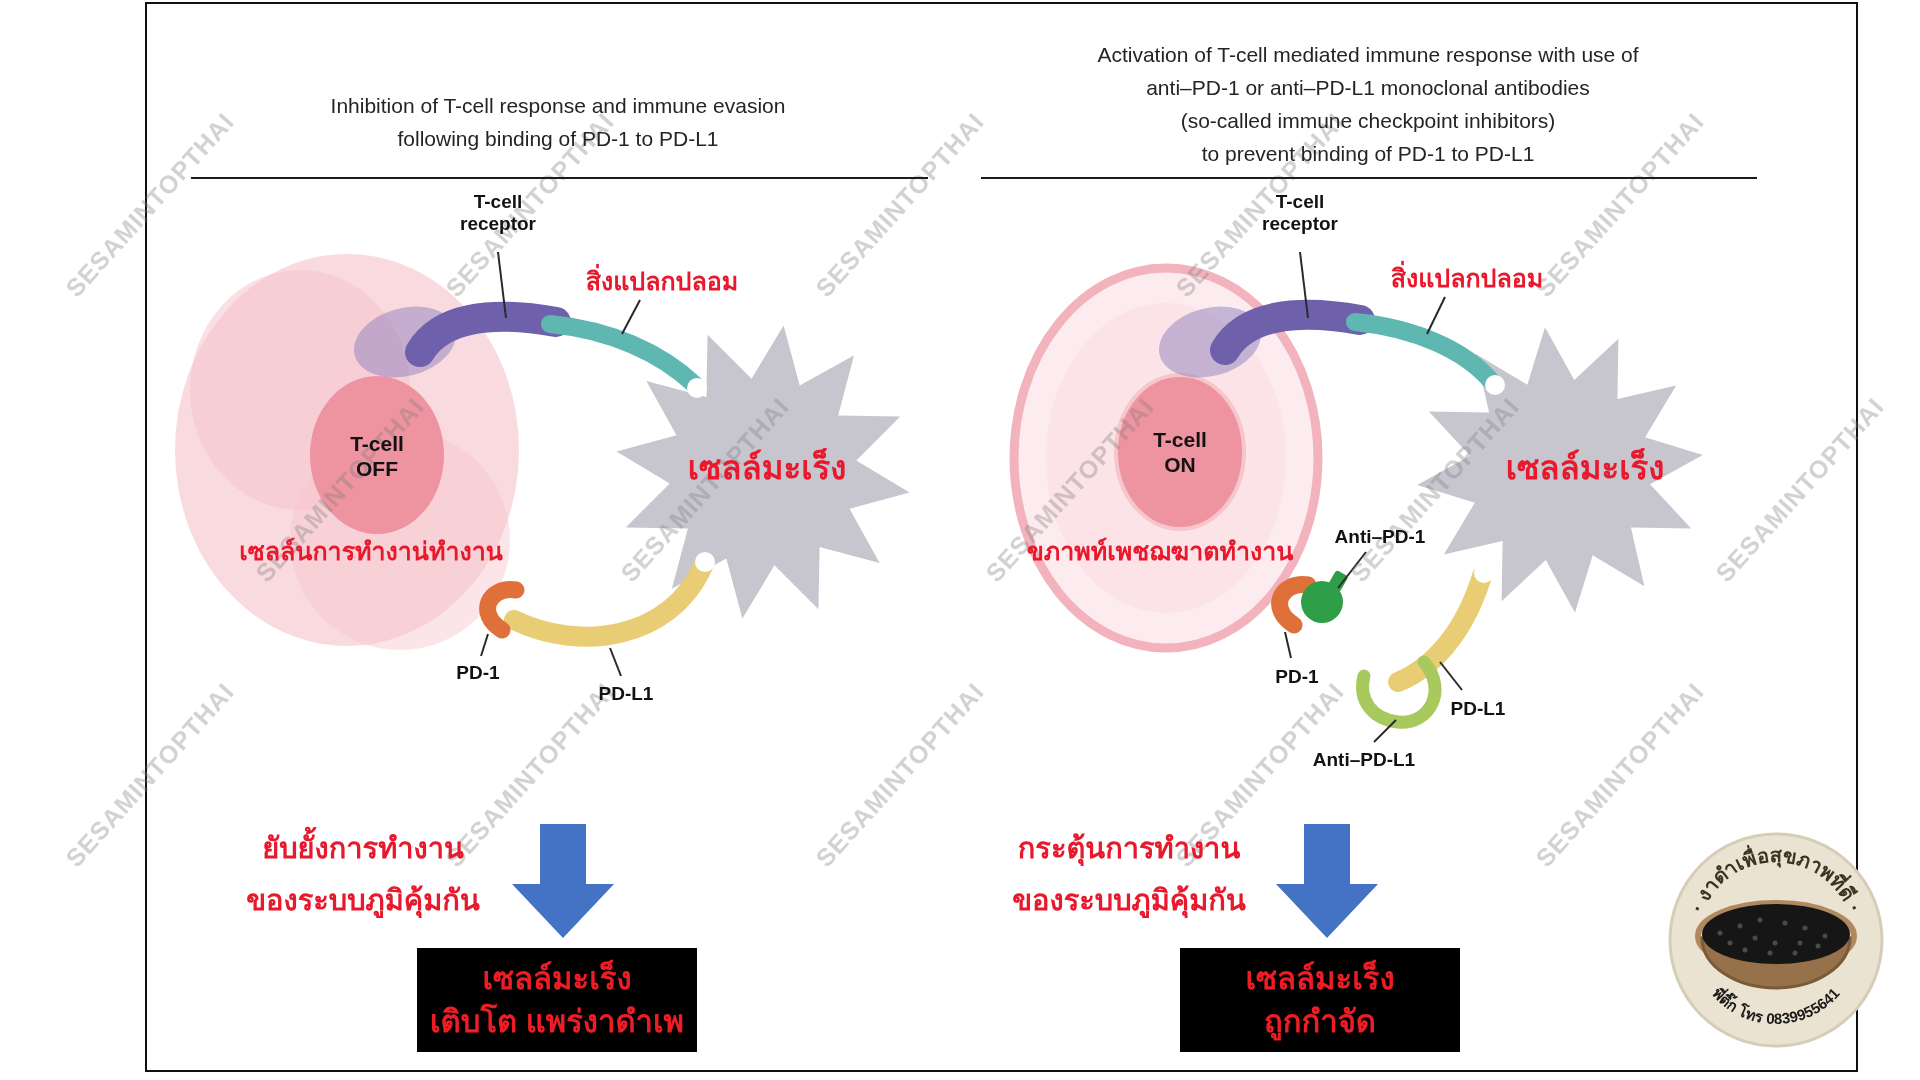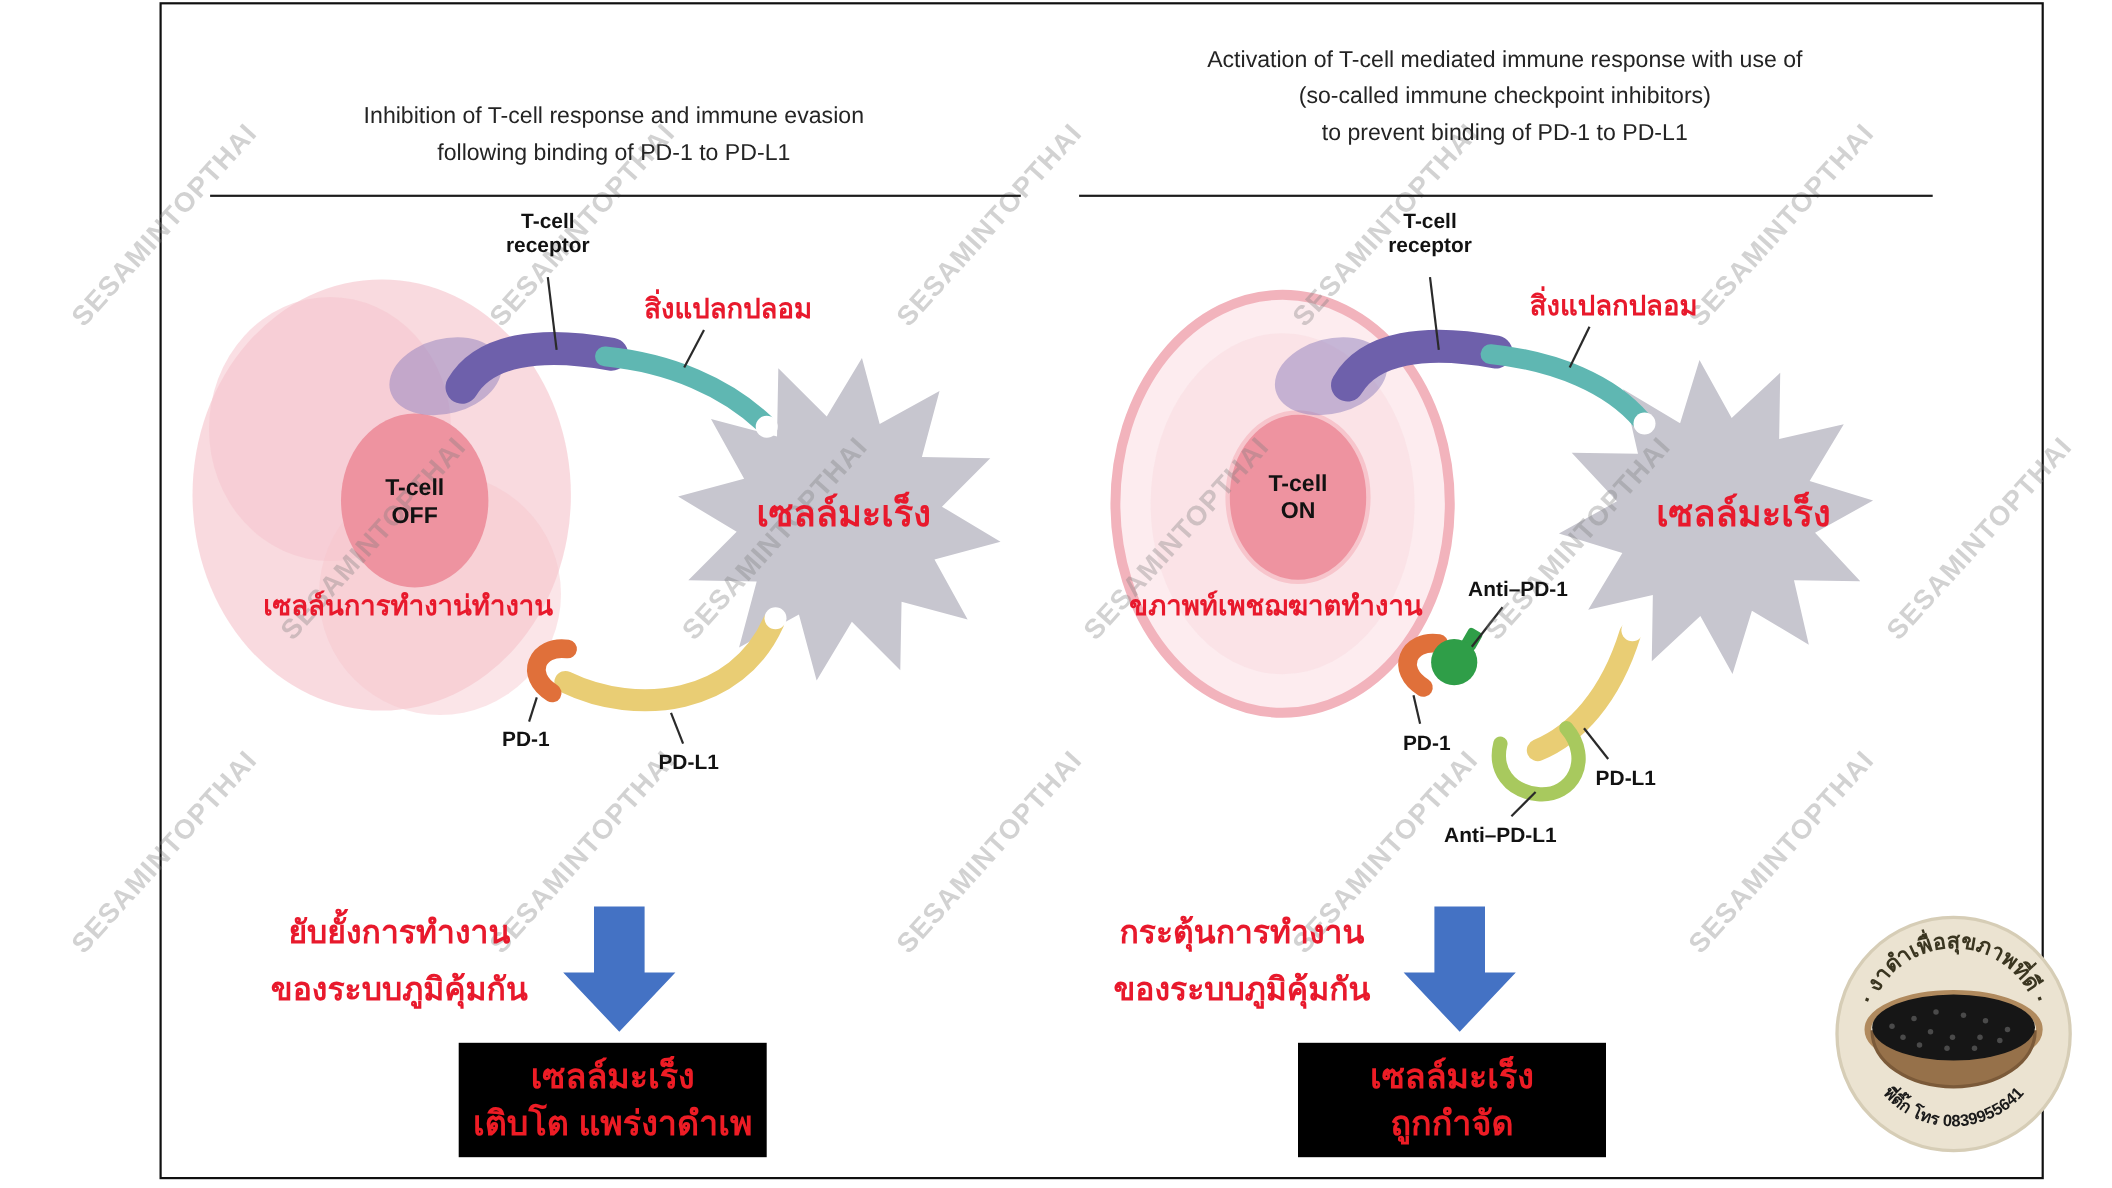--- a/index.html
+++ b/index.html
@@ -154,20 +154,21 @@
 <div class="labels">
 
   <div class="block title" style="left:558px;top:89px">
     <div>Inhibition of T-cell response and immune evasion</div>
     <div>following binding of PD-1 to PD-L1</div>
   </div>
   <div class="divider" style="left:191px;top:177px;width:737px"></div>
 
   <div class="block title" style="left:1368px;top:38px">
     <div>Activation of T-cell mediated immune response with use of</div>
+    <div>anti–PD-1 or anti–PD-L1 monoclonal antibodies</div>
     <div>(so-called immune checkpoint inhibitors)</div>
     <div>to prevent binding of PD-1 to PD-L1</div>
   </div>
   <div class="divider" style="left:981px;top:177px;width:776px"></div>
 
   <div class="lbl en" style="left:498px;top:213px">
     <div>T-cell</div>
     <div>receptor</div>
   </div>
   <div class="lbl red red-sm" style="left:662px;top:281px">สิ่งแปลกปลอม</div>

